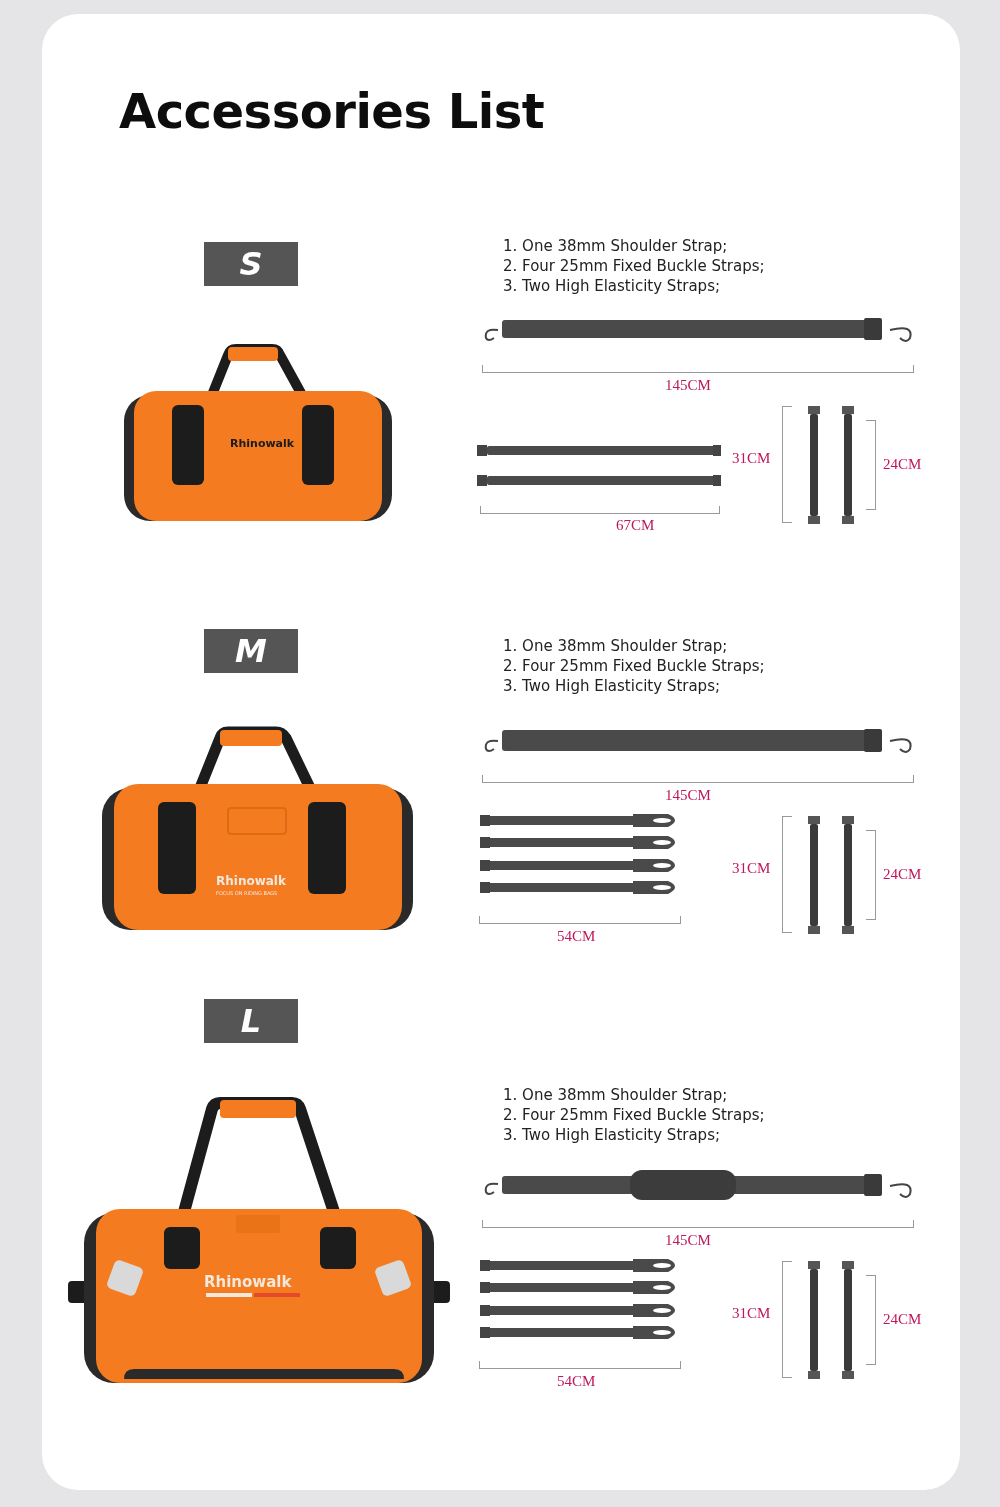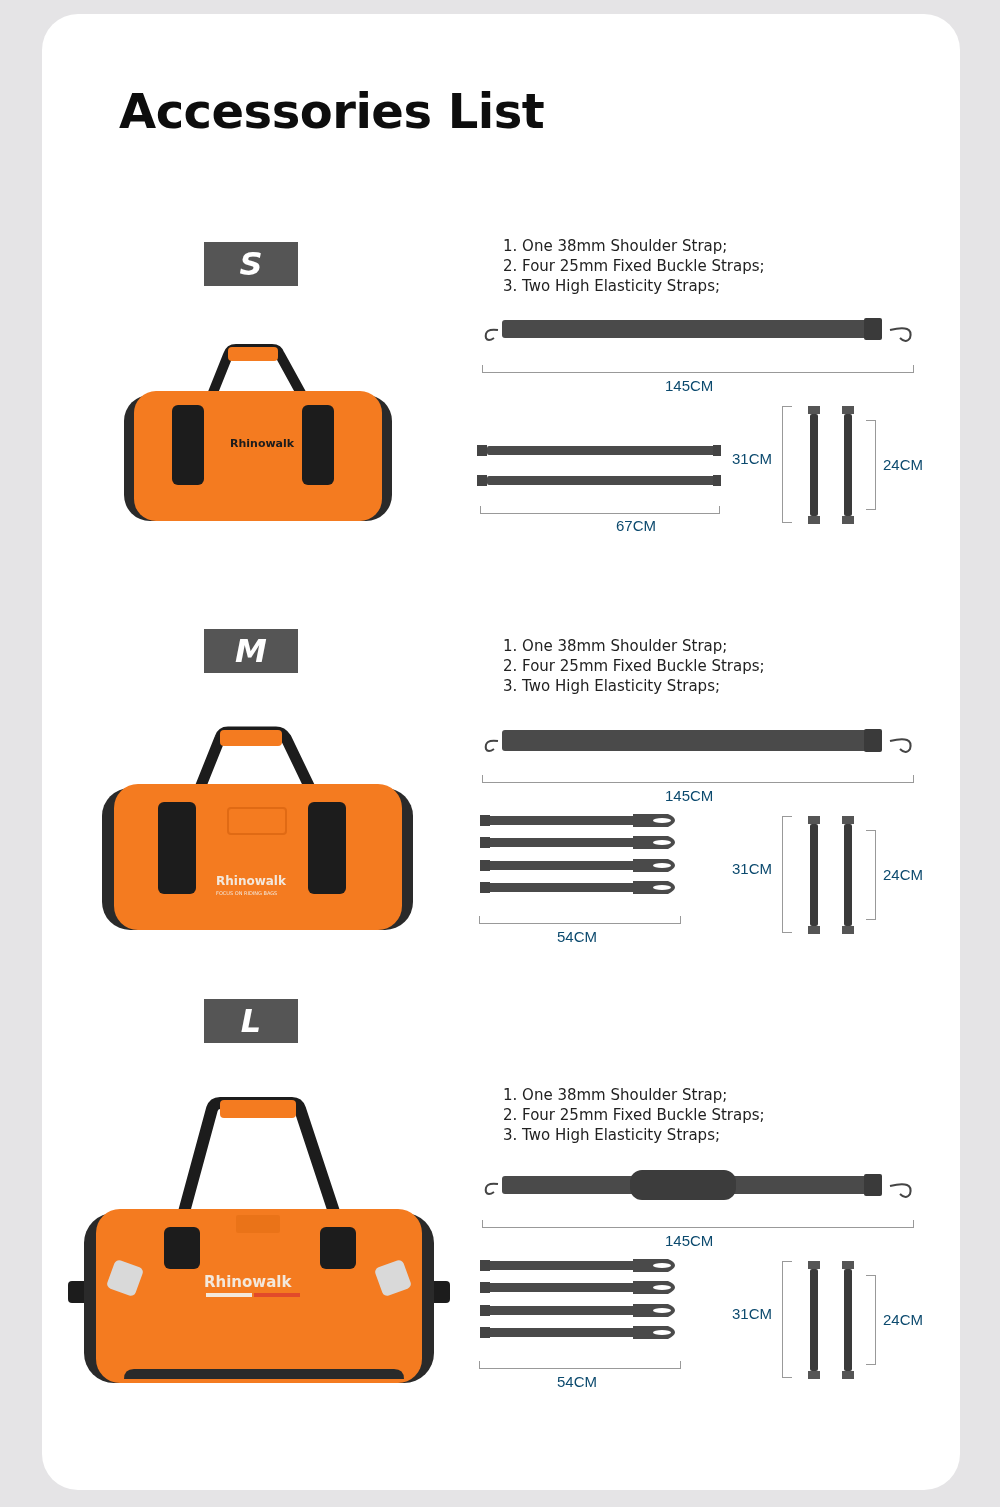--- a/index.html
+++ b/index.html
@@ -3,21 +3,21 @@
 <meta charset="utf-8">
 <style>
   html, body { margin:0; padding:0; }
   body { width:1000px; height:1507px; background:#e5e4e6; position:relative; overflow:hidden; font-family:"DejaVu Sans", sans-serif; }
   .card { position:absolute; left:42px; top:14px; width:918px; height:1476px; background:#fff; border-radius:36px; }
   .title { position:absolute; left:112px; top:76px; font-family:"DejaVu Sans", sans-serif; font-weight:bold; font-size:48px; color:#0d0d0d; letter-spacing:-0.5px; margin:7px; }
   .size-badge { position:absolute; width:94px; height:44px; background:#555; color:#fff; font-family:"DejaVu Sans", sans-serif; font-weight:bold; font-style:italic; font-size:32px; display:flex; align-items:center; justify-content:center; }
   .list { position:absolute; left:499px; font-family:"DejaVu Sans", sans-serif; font-size:15px; line-height:20px; color:#222; margin:4px; padding:0; list-style:none; }
   .list li { white-space:nowrap; }
   .bag { position:absolute; }
-  .meas { position:absolute; font-family:Liberation Sans, sans-serif; font-size:15px; color:#0c4a6e; white-space:nowrap; }
+  .meas { position:absolute; font-family:Liberation Serif, serif; font-size:15px; color:#be185d; white-space:nowrap; }
   .dim-h { position:absolute; height:8px; border-left:1px solid #999; border-right:1px solid #999; border-bottom:1px solid #999; box-sizing:border-box; }
   .dim-v-left { position:absolute; width:10px; border-top:1px solid #999; border-bottom:1px solid #999; border-left:1px solid #999; box-sizing:border-box; }
   .dim-v-right { position:absolute; width:10px; border-top:1px solid #999; border-bottom:1px solid #999; border-right:1px solid #999; box-sizing:border-box; }
   svg { position:absolute; overflow:visible; }
 </style>
 </head>
 <body>
 
 <div class="card"></div>
 <h1 class="title">Accessories List</h1>

